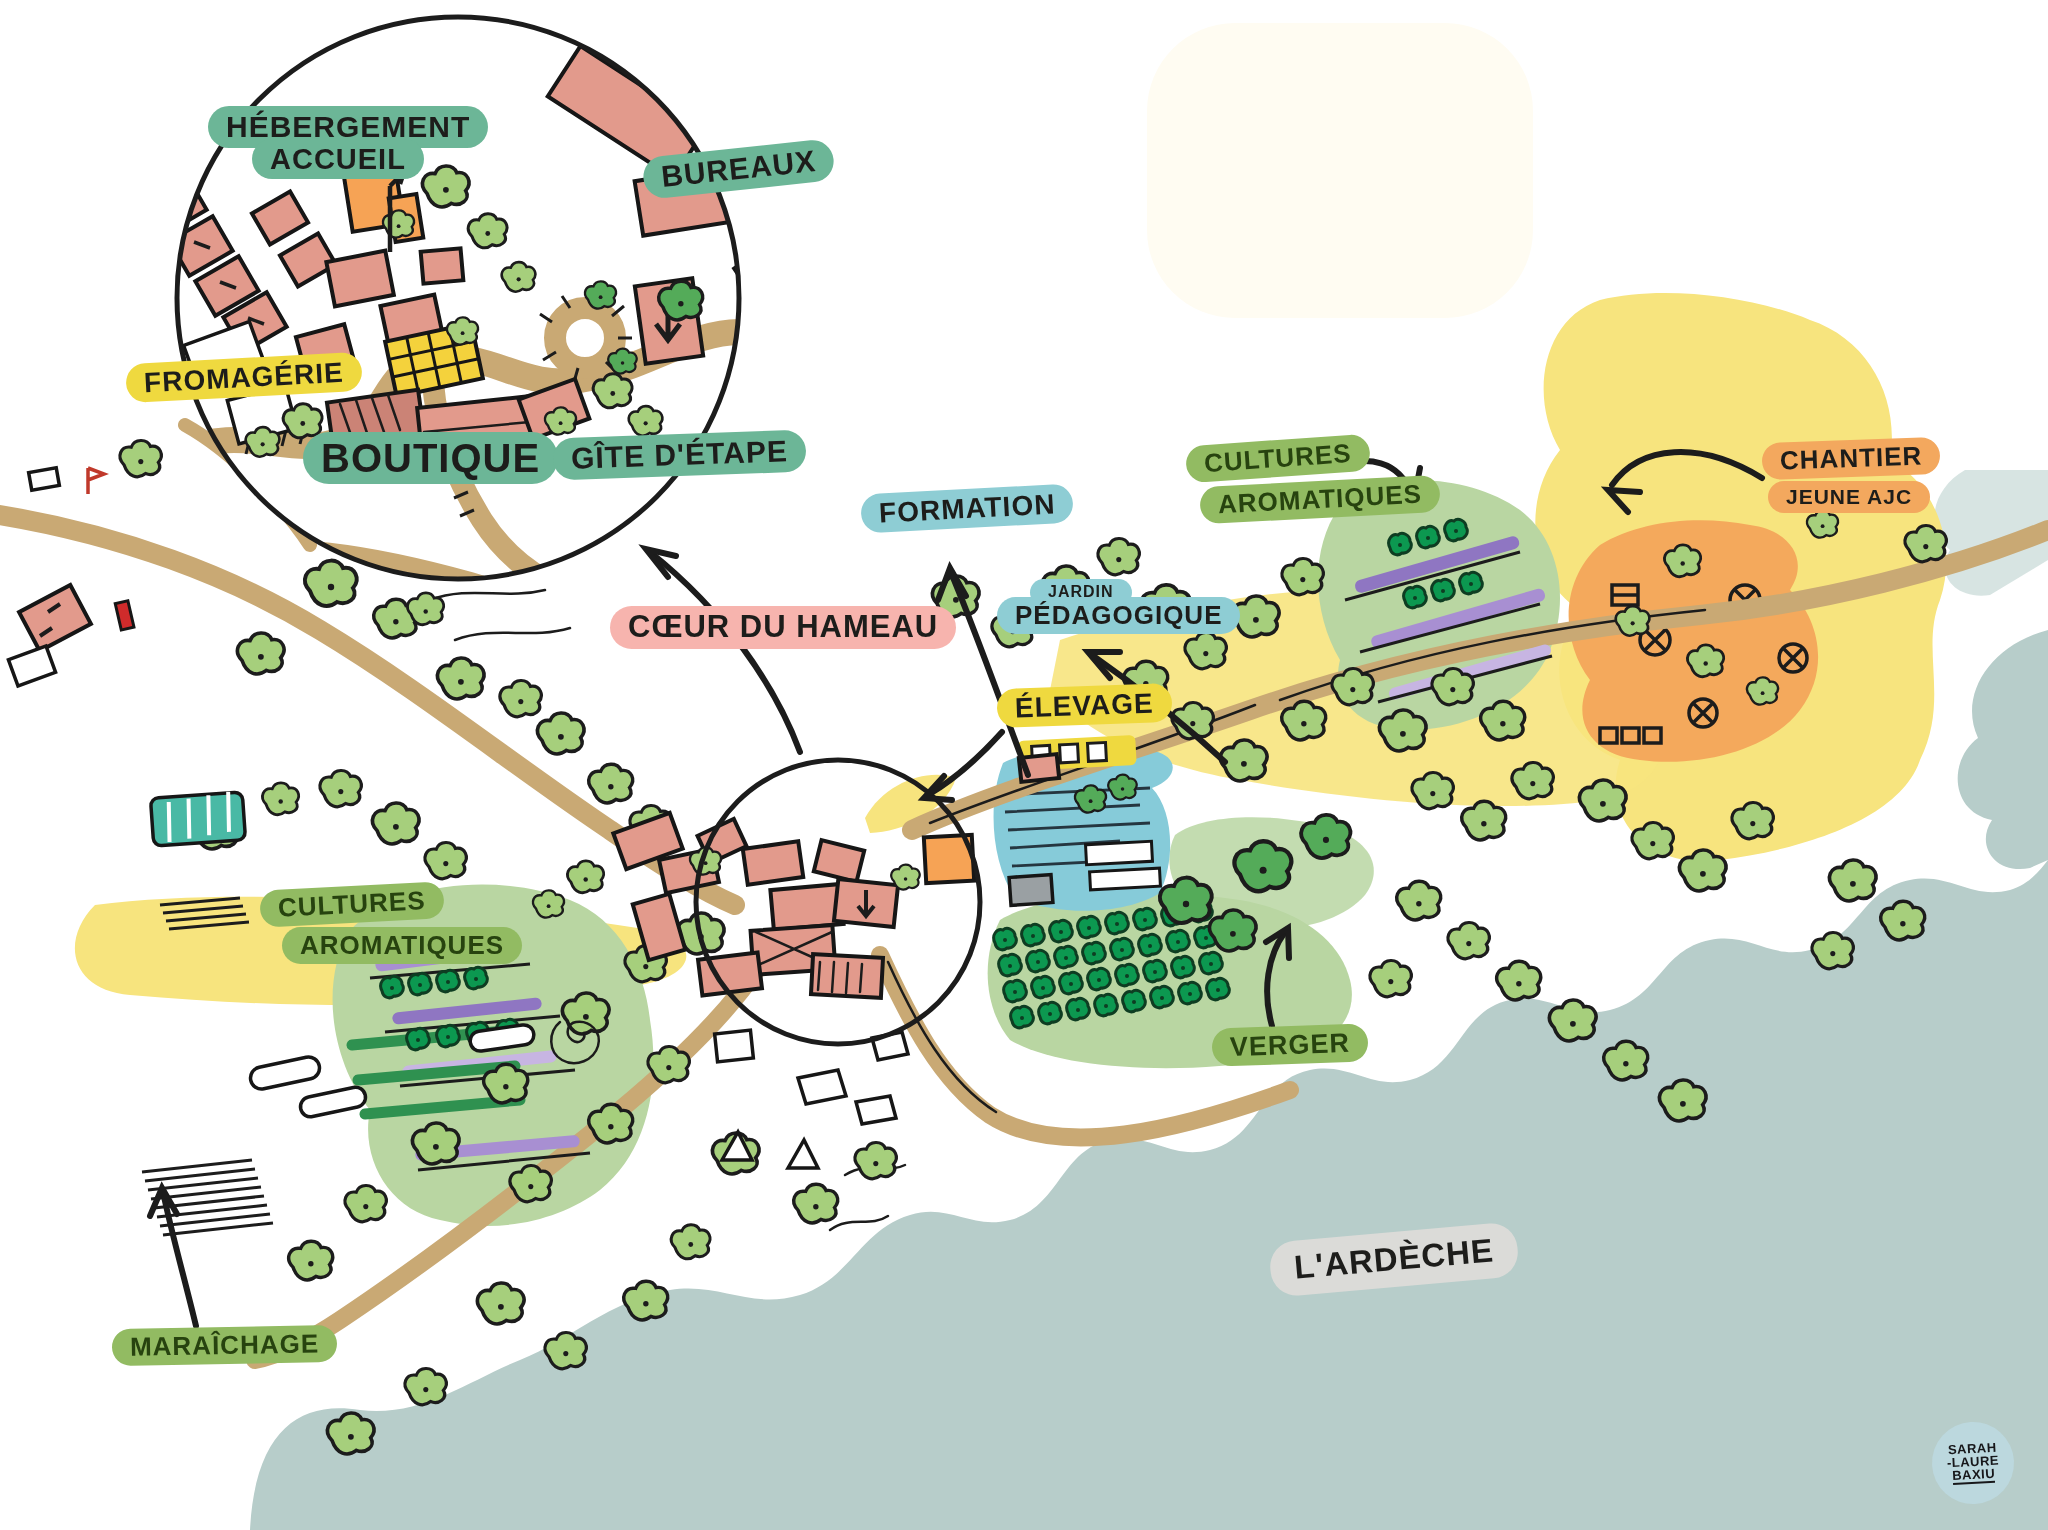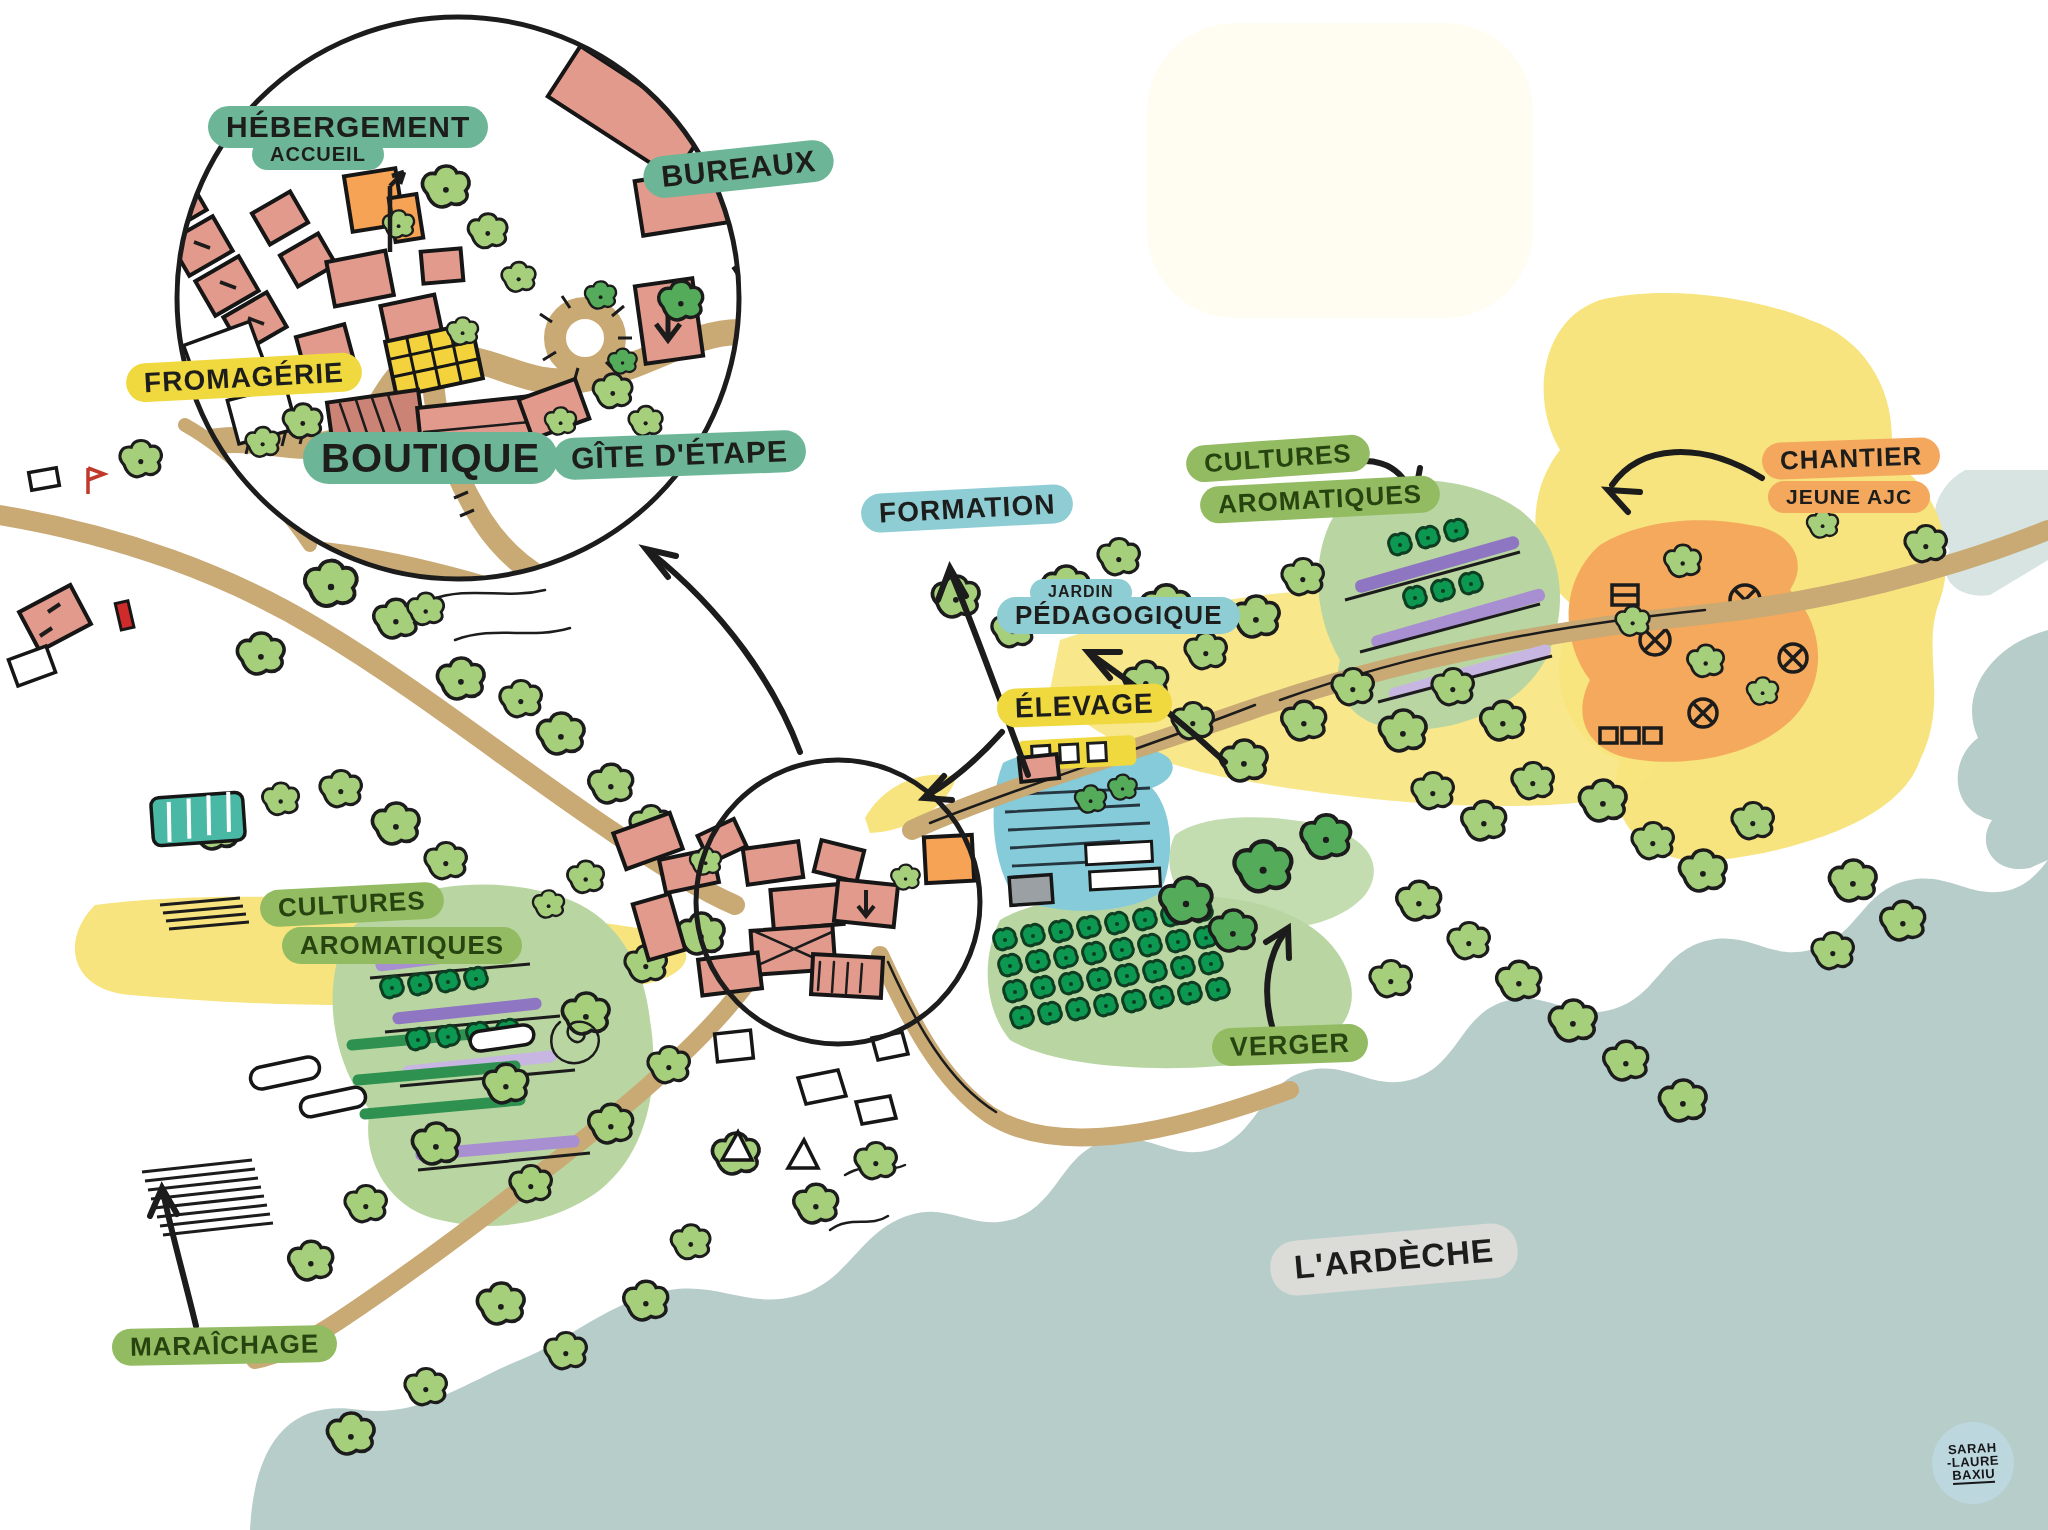--- a/index.html
+++ b/index.html
@@ -426,26 +426,27 @@
     <path class="ar" d="M 1272 1026 C 1262 990 1268 955 1285 932"></path>
     <path class="ar" d="M 1266 942 L 1288 928 L 1289 958"></path>
     <path class="ar" d="M 196 1326 C 185 1280 172 1235 163 1192"></path>
     <path class="ar" d="M 150 1216 L 162 1188 L 177 1214"></path>
     <path class="ar" d="M 1002 732 C 975 762 950 782 928 795"></path>
     <path class="ar" d="M 952 800 L 924 798 L 944 776"></path>
   </g>
 </svg>
 
 <div class="pill green" style="left:208px;top:106px;font-size:30px">HÉBERGEMENT</div>
-<div class="pill green" style="left:252px;top:139px;font-size:20px">ACCUEIL</div>
+<div class="pill green" style="left:252px;top:139px;font-size:29px">ACCUEIL</div>
 <div class="pill green" style="left:643px;top:148px;font-size:30px;transform:rotate(-6deg)">BUREAUX</div>
 <div class="pill yellow" style="left:126px;top:358px;font-size:28px;transform:rotate(-3deg)">FROMAGÉRIE</div>
 <div class="pill green" style="left:303px;top:432px;font-size:40px">BOUTIQUE</div>
 <div class="pill green" style="left:553px;top:434px;font-size:30px;transform:rotate(-2deg)">GÎTE D'ÉTAPE</div>
 
+<div class="pill pink" style="left:610px;top:606px;font-size:31px">CŒUR DU HAMEAU</div>
 <div class="pill blue" style="left:861px;top:489px;font-size:28px;transform:rotate(-3deg)">FORMATION</div>
 <div class="pill blue" style="left:1030px;top:579px;font-size:16px">JARDIN</div>
 <div class="pill blue" style="left:997px;top:597px;font-size:26px">PÉDAGOGIQUE</div>
 <div class="pill yellow" style="left:997px;top:686px;font-size:28px;transform:rotate(-2deg)">ÉLEVAGE</div>
 <div class="pill olive" style="left:1186px;top:440px;font-size:26px;transform:rotate(-4deg)">CULTURES</div>
 <div class="pill olive" style="left:1200px;top:481px;font-size:26px;transform:rotate(-3deg)">AROMATIQUES</div>
 <div class="pill orangep" style="left:1762px;top:440px;font-size:26px;transform:rotate(-2deg)">CHANTIER</div>
 <div class="pill orangep" style="left:1768px;top:481px;font-size:21px">JEUNE AJC</div>
 <div class="pill olive" style="left:260px;top:886px;font-size:26px;transform:rotate(-3deg)">CULTURES</div>
 <div class="pill olive" style="left:282px;top:927px;font-size:26px">AROMATIQUES</div>

